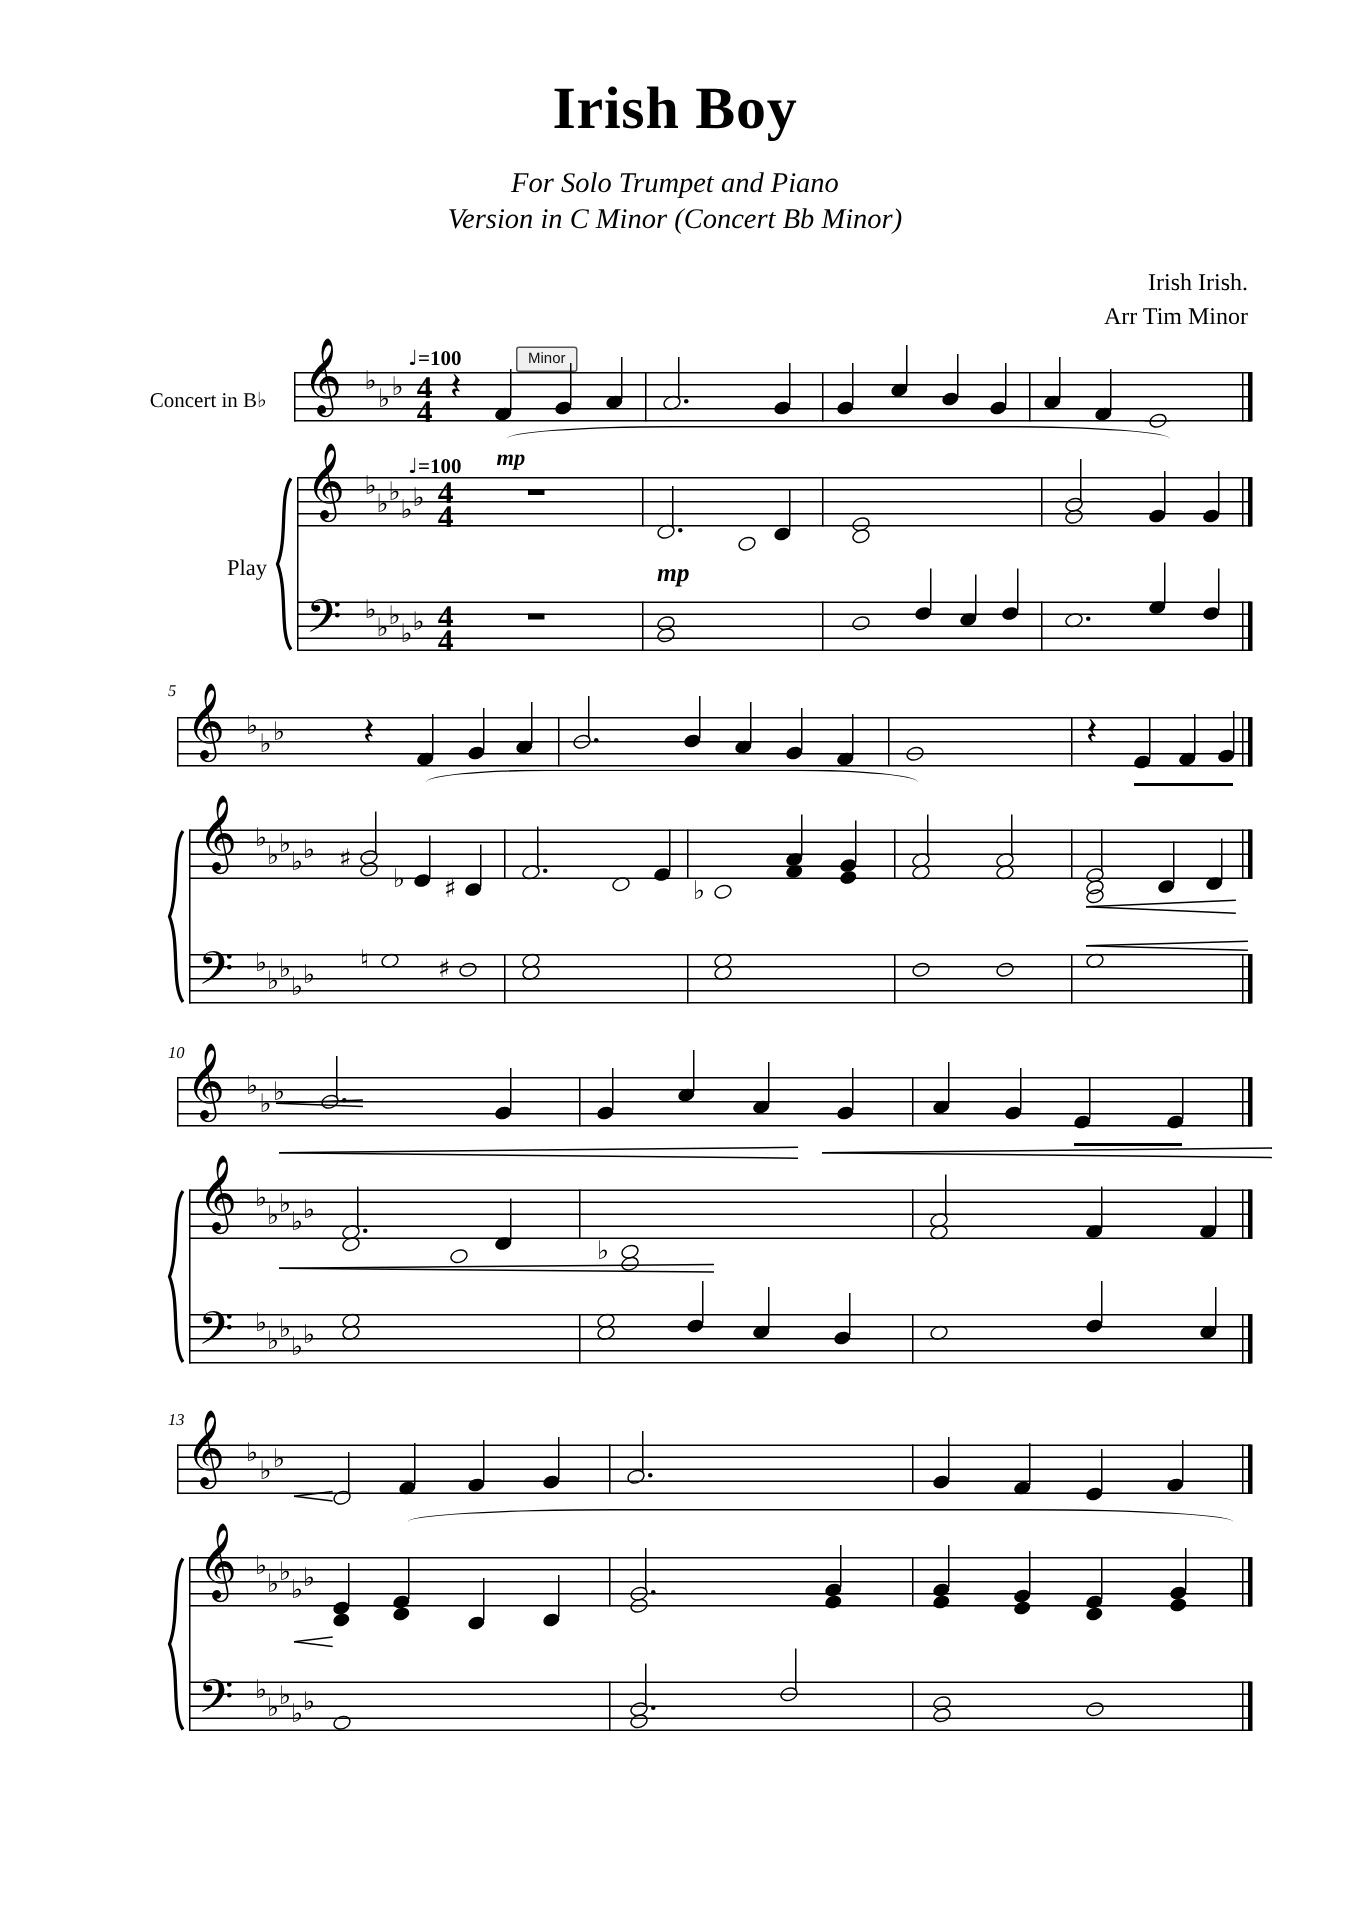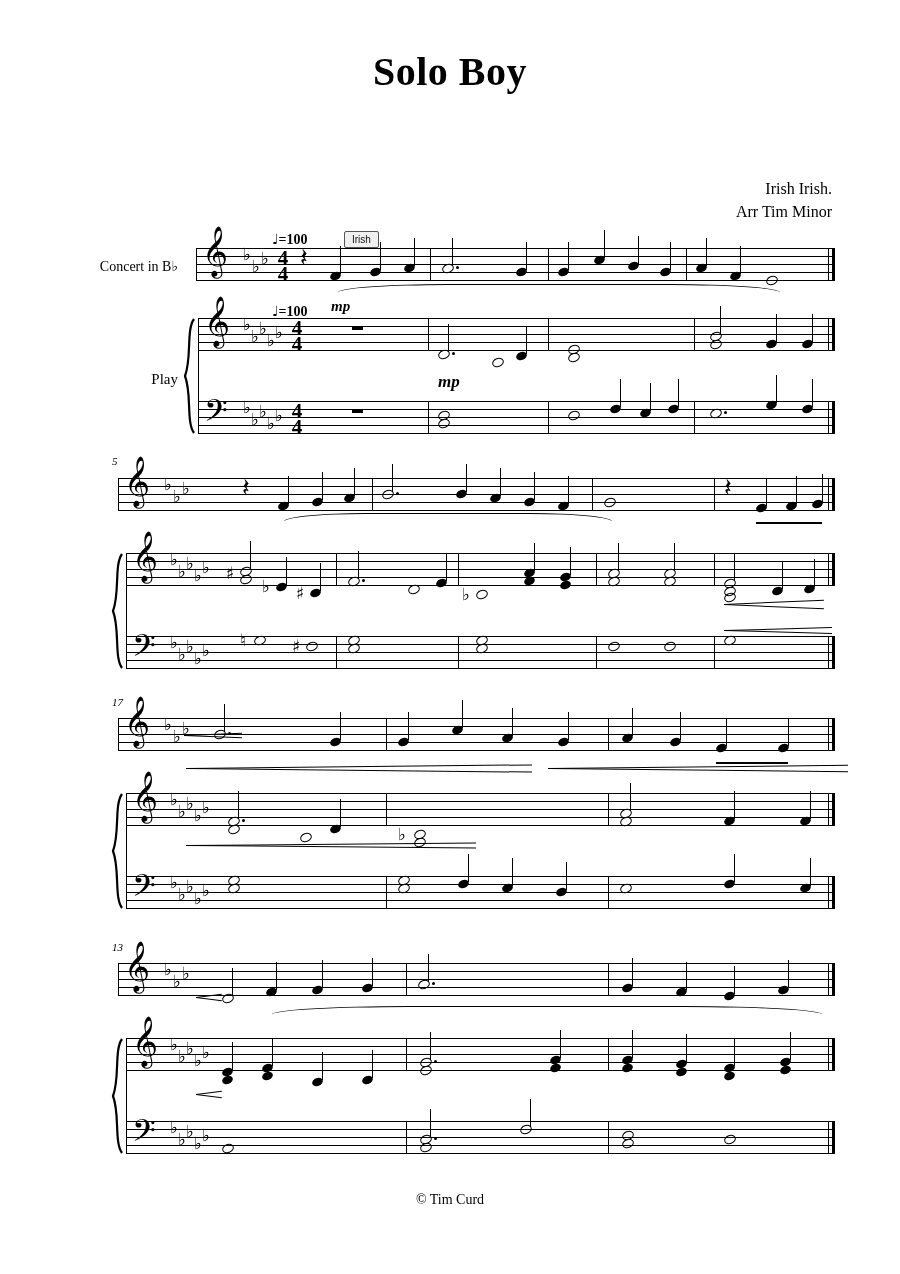--- a/index.html
+++ b/index.html
@@ -77,21 +77,23 @@
   .playbtn{
     position:absolute;border:1px solid #555;background:#f0f0f0;border-radius:2px;
     font-family:"Liberation Sans",sans-serif;font-size:10px;padding:2px 7px;line-height:11px;color:#111;
   }
 </style>
 </head>
 <body>
 
 <div class="sheet">
 
-  <div class="title">Solo Boy</div>
+  <div class="title">Irish Boy</div>
+  <div class="subtitle1">For Solo Trumpet and Piano</div>
+  <div class="subtitle2">Version in C Minor (Concert Bb Minor)</div>
   <div class="composer">Irish Irish.</div>
   <div class="arranger">Arr Tim Minor</div>
 
   <div class="instlabel" style="top:258px;left:60px;width:118px;">Concert in B♭</div>
 
   <div class="staff" style="top:248px;left:196px;width:638px;height:33px;">
     <div class="ln l0"></div>
       <div class="ln l1"></div>
       <div class="ln l2"></div>
       <div class="ln l3"></div>
@@ -101,21 +103,21 @@
   <div class="clef gclef" style="top:229px;left:202px;">𝄞</div>
   <div class="acc" style="top:246px;left:243px;">♭</div>
   <div class="acc" style="top:258px;left:252px;">♭</div>
   <div class="acc" style="top:250px;left:261px;">♭</div>
   <div class="ts" style="top:248px;left:274px;width:18px;">4</div>
   <div class="ts" style="top:264px;left:274px;width:18px;">4</div>
 
   <div class="tempo" style="top:231px;left:272px;">
     <span style="font-family:'DejaVu Sans',sans-serif;">♩</span><span>=100</span>
   </div>
-  <div class="playbtn" style="top:231px;left:344px;">Irish</div>
+  <div class="playbtn" style="top:231px;left:344px;">Minor</div>
 
   <div class="rest-q" style="top:245px;left:300px;">𝄽</div>
   <div class="note" style="top:272px;left:330px;">
       <div class="head"></div>
       <div class="stem" style="left:10px;top:-26px;height:28px;"></div>
     </div>
   <div class="note" style="top:268px;left:370px;">
       <div class="head"></div>
       <div class="stem" style="left:10px;top:-26px;height:28px;"></div>
     </div>
@@ -551,21 +553,21 @@
   <div class="hair" style="top:630px;left:724px;width:108px;">
     <i style="transform:rotate(1.6deg);"></i>
       <i style="transform:rotate(-1.6deg);"></i>
   </div>
 
   <div class="bar" style="top:553px;left:828px;height:33px;"></div>
   <div class="barthick" style="top:553px;left:832px;height:33px;"></div>
   <div class="bar" style="top:636px;left:828px;height:33px;"></div>
   <div class="barthick" style="top:636px;left:832px;height:33px;"></div>
 
-  <div class="measnum" style="top:696px;left:112px;">17</div>
+  <div class="measnum" style="top:696px;left:112px;">10</div>
 
   <div class="staff" style="top:718px;left:118px;width:716px;height:33px;">
     <div class="ln l0"></div>
       <div class="ln l1"></div>
       <div class="ln l2"></div>
       <div class="ln l3"></div>
       <div class="ln l4"></div>
   </div>
   <div class="bar" style="top:718px;left:118px;height:33px;"></div>
   <div class="clef gclef" style="top:699px;left:124px;">𝄞</div>
@@ -959,14 +961,13 @@
     </div>
   <div class="note" style="top:1135px;left:724px;">
       <div class="head open"></div>
     </div>
 
   <div class="bar" style="top:1038px;left:828px;height:33px;"></div>
   <div class="barthick" style="top:1038px;left:832px;height:33px;"></div>
   <div class="bar" style="top:1121px;left:828px;height:33px;"></div>
   <div class="barthick" style="top:1121px;left:832px;height:33px;"></div>
 
-  <div class="copyright">© Tim Curd</div>
 </div>
 
 </body></html>

